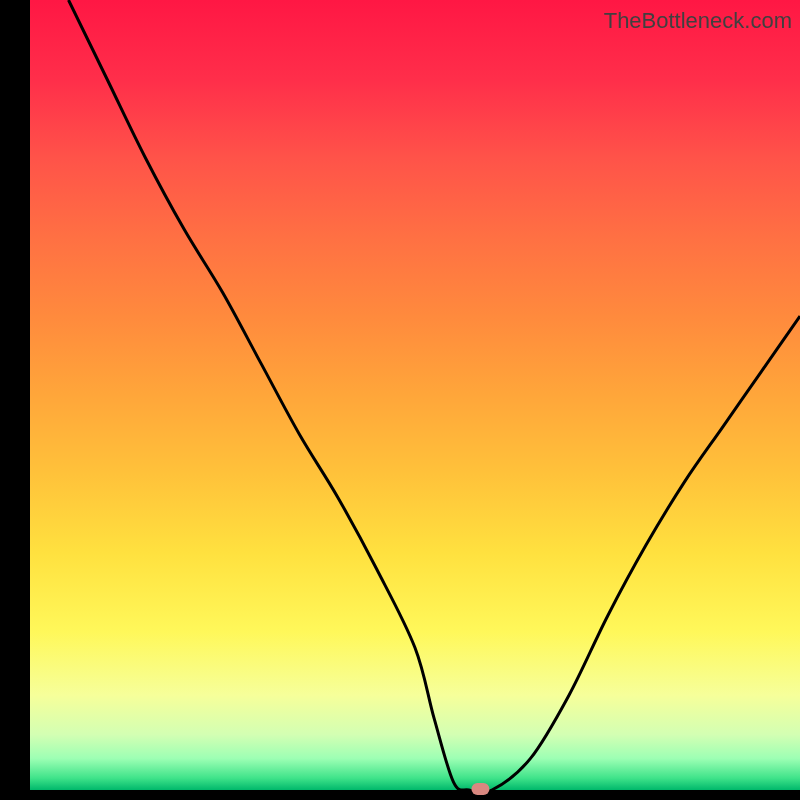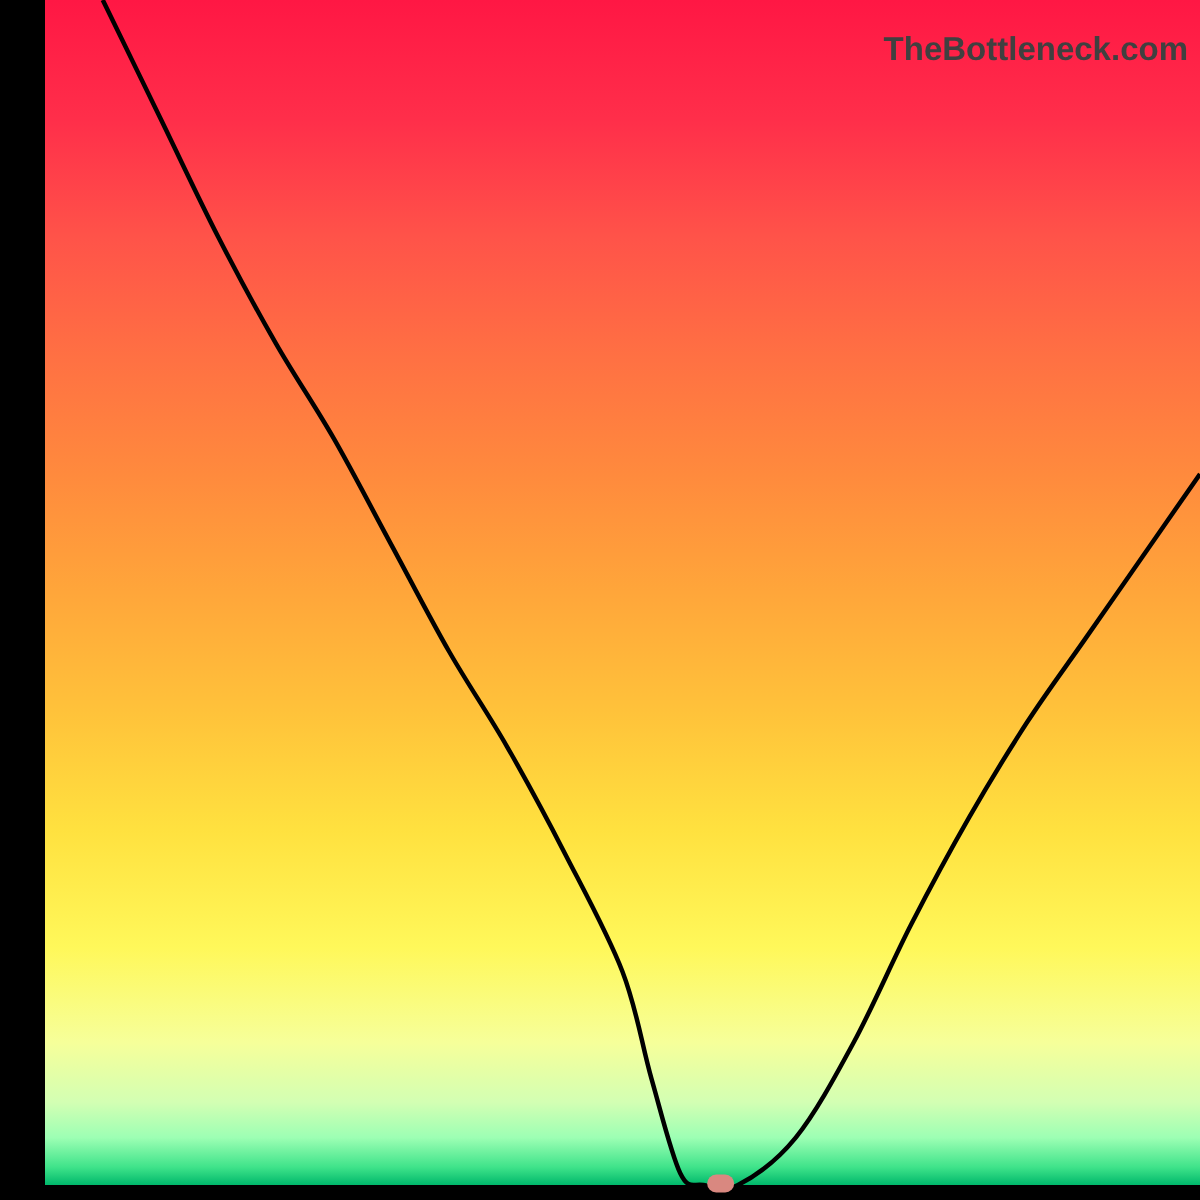--- a/index.html
+++ b/index.html
@@ -13,25 +13,25 @@
   }
   .chart-container {
     position: absolute;
     top: 0;
     left: 0;
     width: 800px;
     height: 800px;
   }
   .watermark {
     position: absolute;
-    top: 20px;
+    top: 8px;
     right: 8px;
     color: #404040;
     font-size: 22px;
-    font-weight: bold;
+    font-weight: normal;
     z-index: 10;
   }
   svg {
     display: block;
   }
 </style>
 </head>
 <body>
 
 <div class="chart-container">

